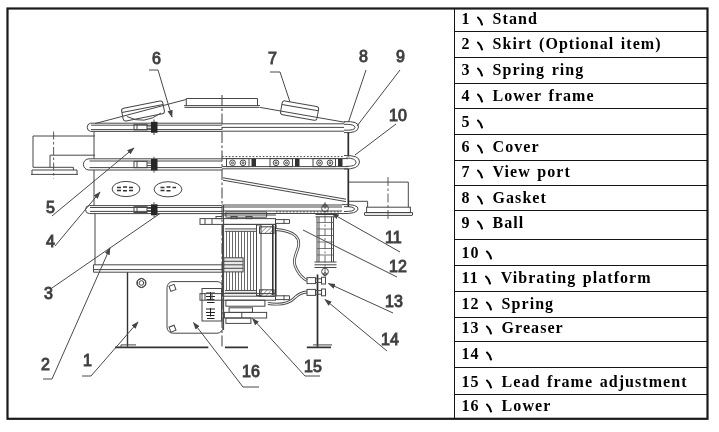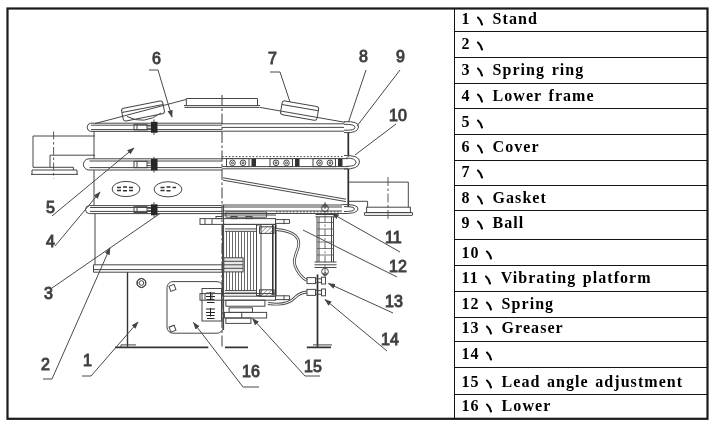--- a/index.html
+++ b/index.html
@@ -358,20 +358,21 @@
         <path d="M2 1.5 Q5 4 6 8.5" stroke="#000" stroke-width="2.1" fill="none" stroke-linecap="round"></path>
       </svg>
       <span>Stand</span>
     </div>
 
 <div class="row" style="top:23.6px;height:25.6px">
       <span>2</span>
       <svg class="d" width="9" height="10">
         <path d="M2 1.5 Q5 4 6 8.5" stroke="#000" stroke-width="2.1" fill="none" stroke-linecap="round"></path>
       </svg>
+      <span>Skirt (Optional item)</span>
     </div>
 
 <div class="row" style="top:49.2px;height:25.9px">
       <span>3</span>
       <svg class="d" width="9" height="10">
         <path d="M2 1.5 Q5 4 6 8.5" stroke="#000" stroke-width="2.1" fill="none" stroke-linecap="round"></path>
       </svg>
       <span>Spring ring</span>
     </div>
 
@@ -396,20 +397,21 @@
         <path d="M2 1.5 Q5 4 6 8.5" stroke="#000" stroke-width="2.1" fill="none" stroke-linecap="round"></path>
       </svg>
       <span>Cover</span>
     </div>
 
 <div class="row" style="top:152.1px;height:25.1px">
       <span>7</span>
       <svg class="d" width="9" height="10">
         <path d="M2 1.5 Q5 4 6 8.5" stroke="#000" stroke-width="2.1" fill="none" stroke-linecap="round"></path>
       </svg>
+      <span>View port</span>
     </div>
 
 <div class="row" style="top:177.2px;height:25.6px">
       <span>8</span>
       <svg class="d" width="9" height="10">
         <path d="M2 1.5 Q5 4 6 8.5" stroke="#000" stroke-width="2.1" fill="none" stroke-linecap="round"></path>
       </svg>
       <span>Gasket</span>
     </div>
 
@@ -457,21 +459,21 @@
       <svg class="d" width="9" height="10">
         <path d="M2 1.5 Q5 4 6 8.5" stroke="#000" stroke-width="2.1" fill="none" stroke-linecap="round"></path>
       </svg>
     </div>
 
 <div class="row" style="top:359.5px;height:27px">
       <span>15</span>
       <svg class="d" width="9" height="10">
         <path d="M2 1.5 Q5 4 6 8.5" stroke="#000" stroke-width="2.1" fill="none" stroke-linecap="round"></path>
       </svg>
-      <span>Lead angle adjustment</span>
+      <span>Lead frame adjustment</span>
     </div>
 
 <div class="row" style="top:386.5px;height:23.8px;border-bottom:none">
       <span>16</span>
       <svg class="d" width="9" height="10">
         <path d="M2 1.5 Q5 4 6 8.5" stroke="#000" stroke-width="2.1" fill="none" stroke-linecap="round"></path>
       </svg>
       <span>Lower</span>
     </div>
 

